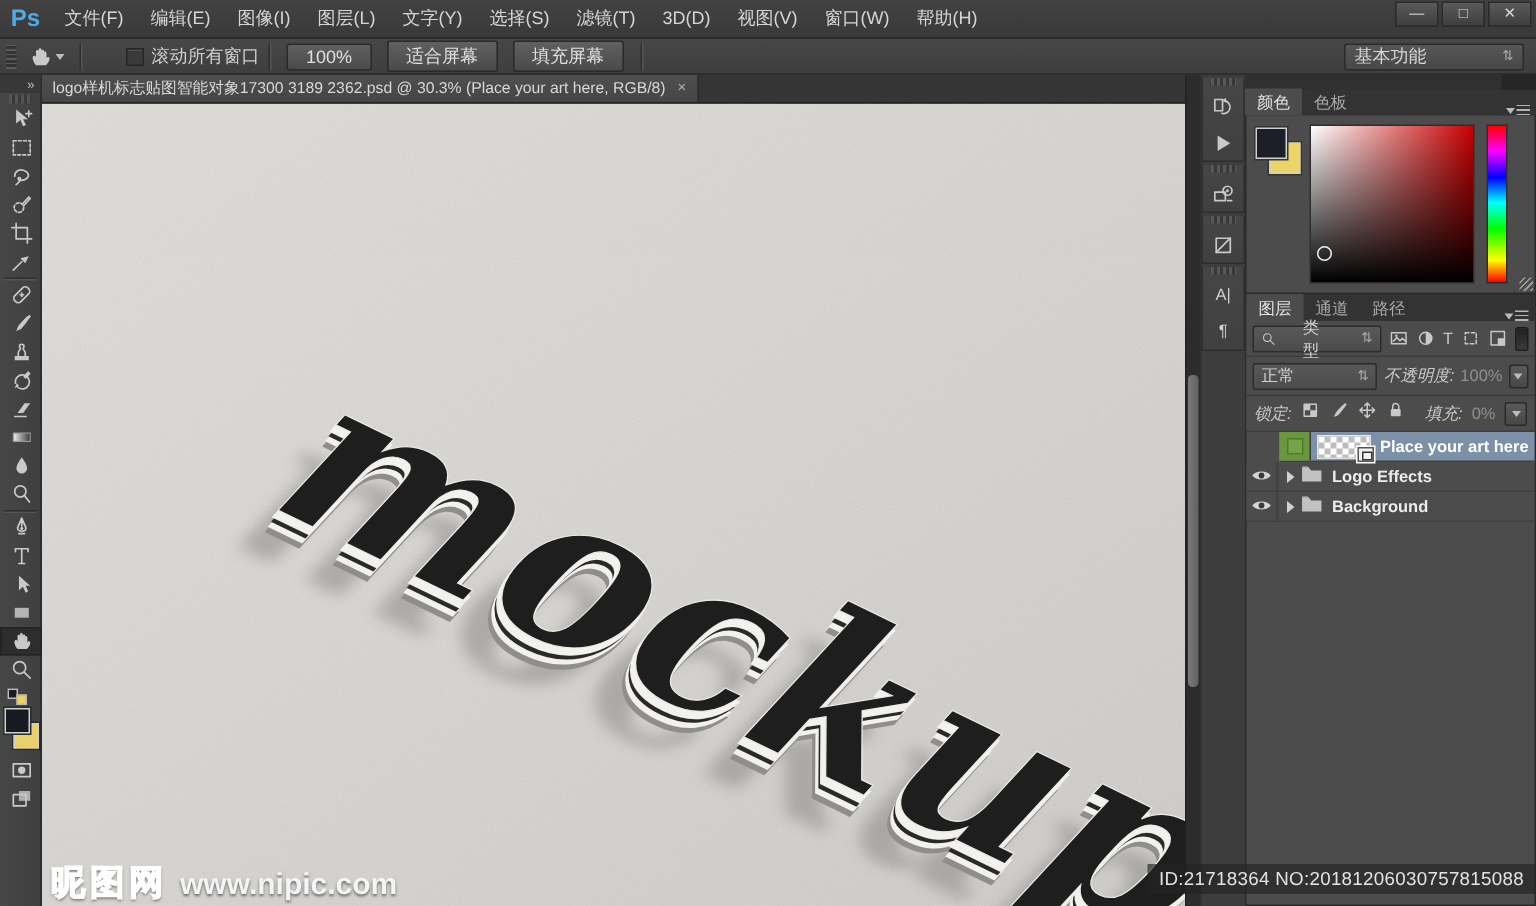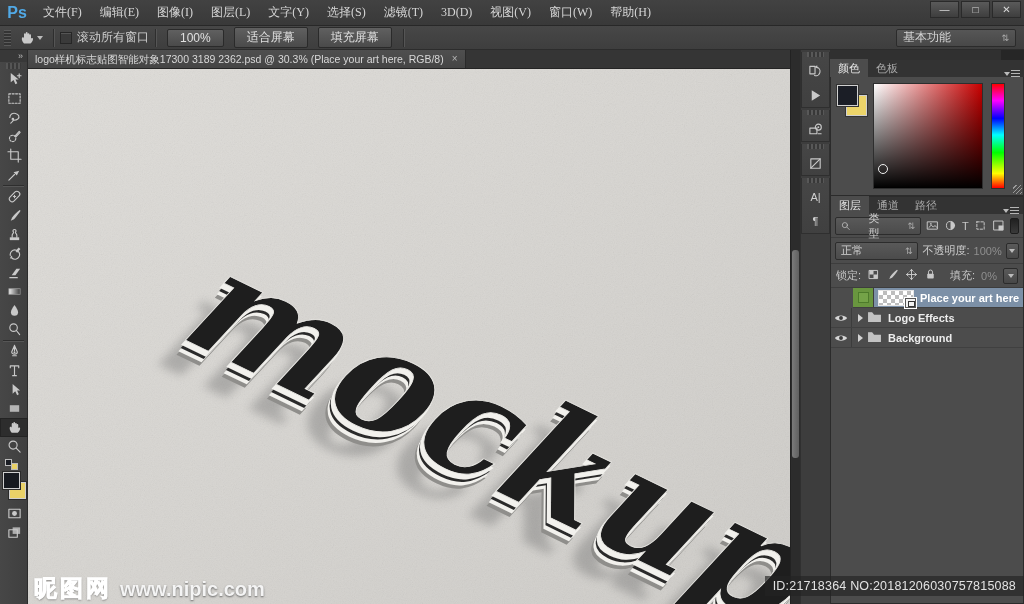--- a/index.html
+++ b/index.html
@@ -5,36 +5,36 @@
   * { margin:0; padding:0; box-sizing:border-box; }
   html,body { width:1024px; height:604px; overflow:hidden; background:#262626;
     font-family:"Liberation Sans","DejaVu Sans",sans-serif; }
   #app { position:relative; width:1024px; height:604px; background:#262626; }
 
   
   #menubar { position:absolute; left:0; top:0; width:1024px; height:26px;
     background:linear-gradient(#424242,#393939); border-bottom:1px solid #282828;
     display:flex; align-items:center; }
   #ps-logo { width:34px; text-align:center; color:#51a9e6; font-weight:bold; font-size:16px; }
-  .menu-item { color:#d6d6d6; font-size:12px; padding:0 9px; line-height:25px; cursor:default;font-family:Liberation Serif, serif; }
+  .menu-item { color:#d6d6d6; font-size:12px; padding:0 9px; line-height:25px; cursor:default; }
   #win-controls { margin-left:auto; display:flex; gap:2px; margin-right:3px; margin-top:-6px; }
   .win-btn { width:29px; height:17px; background:linear-gradient(#5a5a5a,#3e3e3e);
     border:1px solid #2a2a2a; color:#d9d9d9; font-size:10px; line-height:15px; text-align:center; }
 
   
   #optionsbar { position:absolute; left:0; top:26px; width:1024px; height:24px;
     background:linear-gradient(#474747,#3e3e3e); border-bottom:1px solid #2c2c2c;
     display:flex; align-items:center; font-size:12px; color:#cfcfcf; }
   .grip { width:7px; height:16px; margin:0 4px;
     background:repeating-linear-gradient(180deg,#5a5a5a 0 1px,#343434 1px 3px); }
   .opt-tool { display:flex; align-items:center; gap:2px; padding:0 4px; }
   .caret-down { width:0; height:0; border-left:3px solid transparent; border-right:3px solid transparent; border-top:4px solid #bbb; }
   .opt-sep { width:1px; height:18px; background:#2e2e2e; margin:0 6px; box-shadow:1px 0 0 #555; }
   .checkbox { width:12px; height:12px; background:#3a3a3a; border:1px solid #262626; box-shadow:0 1px 0 #555 inset; margin-right:5px; }
-  .opt-check { display:flex; align-items:center; }
+  .opt-check { display:flex; align-items:center;margin-left:24px; }
   .opt-btn { margin:0 5px; padding:1px 12px; background:linear-gradient(#606060,#4a4a4a);
     border:1px solid #2a2a2a; border-radius:2px; color:#e0e0e0; font-size:12px; }
   #workspace { margin-left:auto; margin-right:8px; width:120px; height:18px; background:linear-gradient(#565656,#484848);
     border:1px solid #2b2b2b; border-radius:2px; display:flex; align-items:center; padding:0 6px; color:#d5d5d5; }
   .updown { margin-left:auto; color:#aaa; font-size:9px; }
 
   
   #toolbar { position:absolute; left:0; top:50px; width:28px; height:554px;
     background:linear-gradient(90deg,#474747,#3f3f3f); border-right:1px solid #2c2c2c; }
   #toolbar-head { height:12px; color:#bdbdbd; font-size:9px; text-align:right; padding:0 4px; line-height:12px; background:#383838; }
@@ -101,21 +101,21 @@
   .lrow { display:flex; align-items:center; border-bottom:1px solid #3d3d3d; background:#4c4c4c; }
   #filter-row { height:24px; padding:0 4px; gap:5px; }
   .dropdown { height:18px; background:linear-gradient(#595959,#4b4b4b); border:1px solid #2c2c2c; border-radius:2px;
     display:flex; align-items:center; padding:0 5px; color:#d2d2d2; font-size:11px; gap:18px; }
   #kind-dd { width:86px; }
   .filter-ico { color:#c5c5c5; font-size:11px; display:flex; align-items:center; }
   .filter-ico svg { width:13px; height:13px; }
   #filter-toggle { margin-left:auto; width:9px; height:16px; background:linear-gradient(#202020,#3a3a3a); border:1px solid #1d1d1d; border-radius:2px; }
   #blend-row { height:26px; padding:0 4px; gap:4px; }
   #blend-dd { width:94px; }
-  .small-label { font-size:11px; color:#c9c9c9; white-space:nowrap; }
+  .small-label { font-size:11px; color:#c9c9c9; white-space:nowrap;font-style:italic; }
   .grey-val { font-size:11px; color:#8f8f8f; }
   .val-btn { width:15px; height:16px; background:linear-gradient(#5a5a5a,#474747); border:1px solid #2b2b2b; border-radius:2px;
     display:flex; align-items:center; justify-content:center; }
   #lock-row { height:24px; padding:0 5px; gap:6px; }
   .lock-ico svg { width:13px; height:13px; }
 
   .layer-row { display:flex; align-items:center; height:20px; background:#4c4c4c; border-bottom:1px solid #404040; }
   .layer-row.selected { background:#7c90a7;margin-left:22px; }
   .vis-cell { width:21px; align-self:stretch; border-right:1px solid #3c3c3c; display:flex; align-items:center; justify-content:center; }
   .vis-cell.green { background:#69963f; }

